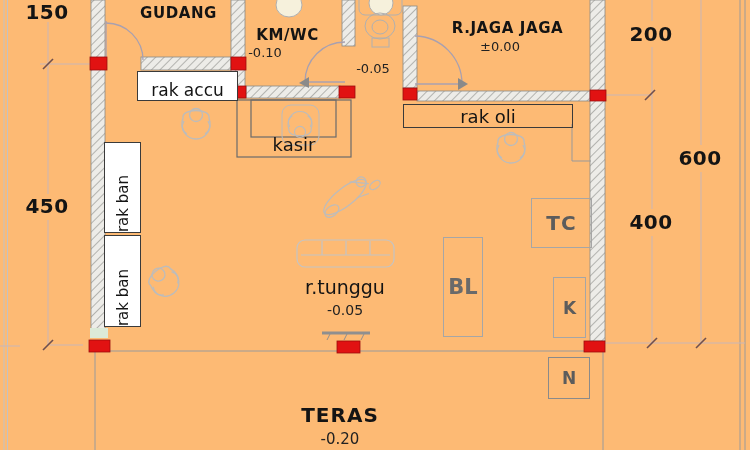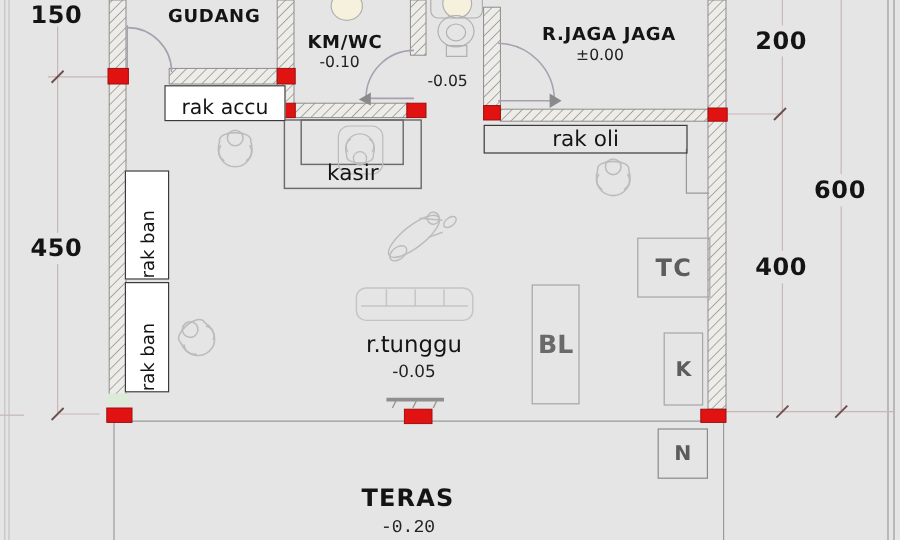--- a/index.html
+++ b/index.html
@@ -1,16 +1,16 @@
 <!DOCTYPE html>
 <html><head>
 <meta charset="utf-8">
 <style>
   html,body{margin:0;padding:0;background:#fff;}
-  .stage{position:relative;width:750px;height:450px;background:#e5e5e5;overflow:hidden;
+  .stage{position:relative;width:750px;height:450px;background:#fdba74;overflow:hidden;
          font-family:"DejaVu Sans","Liberation Sans",sans-serif;color:#141414;}
   .stage svg{position:absolute;left:0;top:0;}
   .lbl{position:absolute;display:flex;align-items:center;justify-content:center;
        text-align:center;white-space:nowrap;line-height:1;}
   .bold{font-weight:700;}
   .dim{font-size:20px;font-weight:700;letter-spacing:.5px;}
   .room{font-size:15px;font-weight:700;letter-spacing:.6px;}
   .level{font-size:13px;font-weight:500;color:#222;}
   .shelfbox{position:absolute;display:flex;align-items:flex-end;justify-content:center;
             background:#fff;border:1.5px solid #3a3a3a;box-sizing:border-box;font-size:17px;}
@@ -165,21 +165,21 @@
 
   <div class="lbl dim" style="left:18px;top:2px;width:58px;height:20px;">150</div>
   <div class="lbl dim" style="left:18px;top:195px;width:58px;height:22px;">450</div>
   <div class="lbl dim" style="left:624px;top:23px;width:54px;height:21px;">200</div>
   <div class="lbl dim" style="left:672px;top:147px;width:56px;height:21px;">600</div>
   <div class="lbl dim" style="left:624px;top:211px;width:54px;height:21px;text-align:center;">400</div>
 
   <div class="lbl room" style="left:116px;top:4px;width:125px;height:18px;">GUDANG</div>
 
   <div class="lbl room" style="left:245px;top:27px;width:85px;height:17px;">KM/WC</div>
-  <div class="lbl level" style="left:248px;top:45px;width:70px;height:15px;">-0.10</div>
+  <div class="lbl level" style="left:230px;top:45px;width:70px;height:15px;">-0.10</div>
 
   <div class="lbl level" style="left:342px;top:61px;width:62px;height:15px;">-0.05</div>
 
   <div class="lbl room" style="left:425px;top:20px;width:165px;height:17px;">R.JAGA JAGA</div>
   <div class="lbl level" style="left:445px;top:39px;width:110px;height:15px;">±0.00</div>
 
   <div class="shelfbox" style="left:137px;top:71px;width:101px;height:30px;">
     <span>rak accu</span>
   </div>
 
@@ -206,15 +206,15 @@
     <span>K</span>
   </div>
   <div class="graybox" style="left:443px;top:237px;width:40px;height:100px;font-size:21px;color:#6a6a6a;">
     <span>BL</span>
   </div>
   <div class="graybox" style="left:548px;top:357px;width:42px;height:42px;font-size:17px;border-color:#8a8a8a;">
     <span>N</span>
   </div>
 
   <div class="lbl bold" style="left:280px;top:403px;width:120px;height:24px;font-size:20px;letter-spacing:1px;">TERAS</div>
-  <div class="lbl level" style="left:280px;top:431px;width:120px;height:17px;font-size:15px;font-family:Liberation Mono, monospace;">-0.20</div>
+  <div class="lbl level" style="left:280px;top:431px;width:120px;height:17px;font-size:15px;">-0.20</div>
 
 </div>
 
 </body></html>

